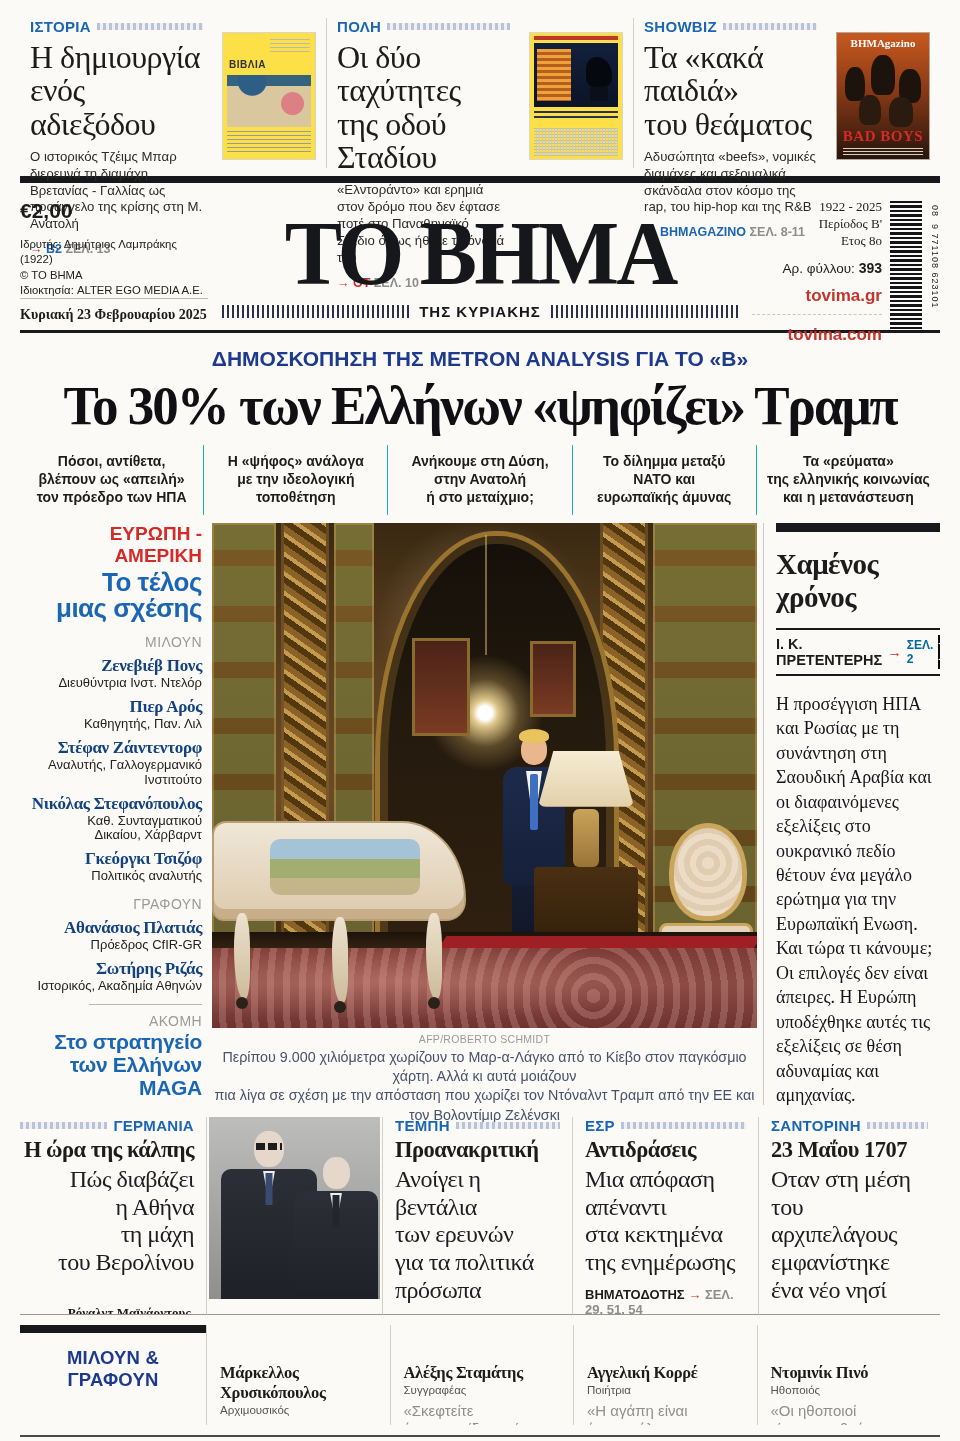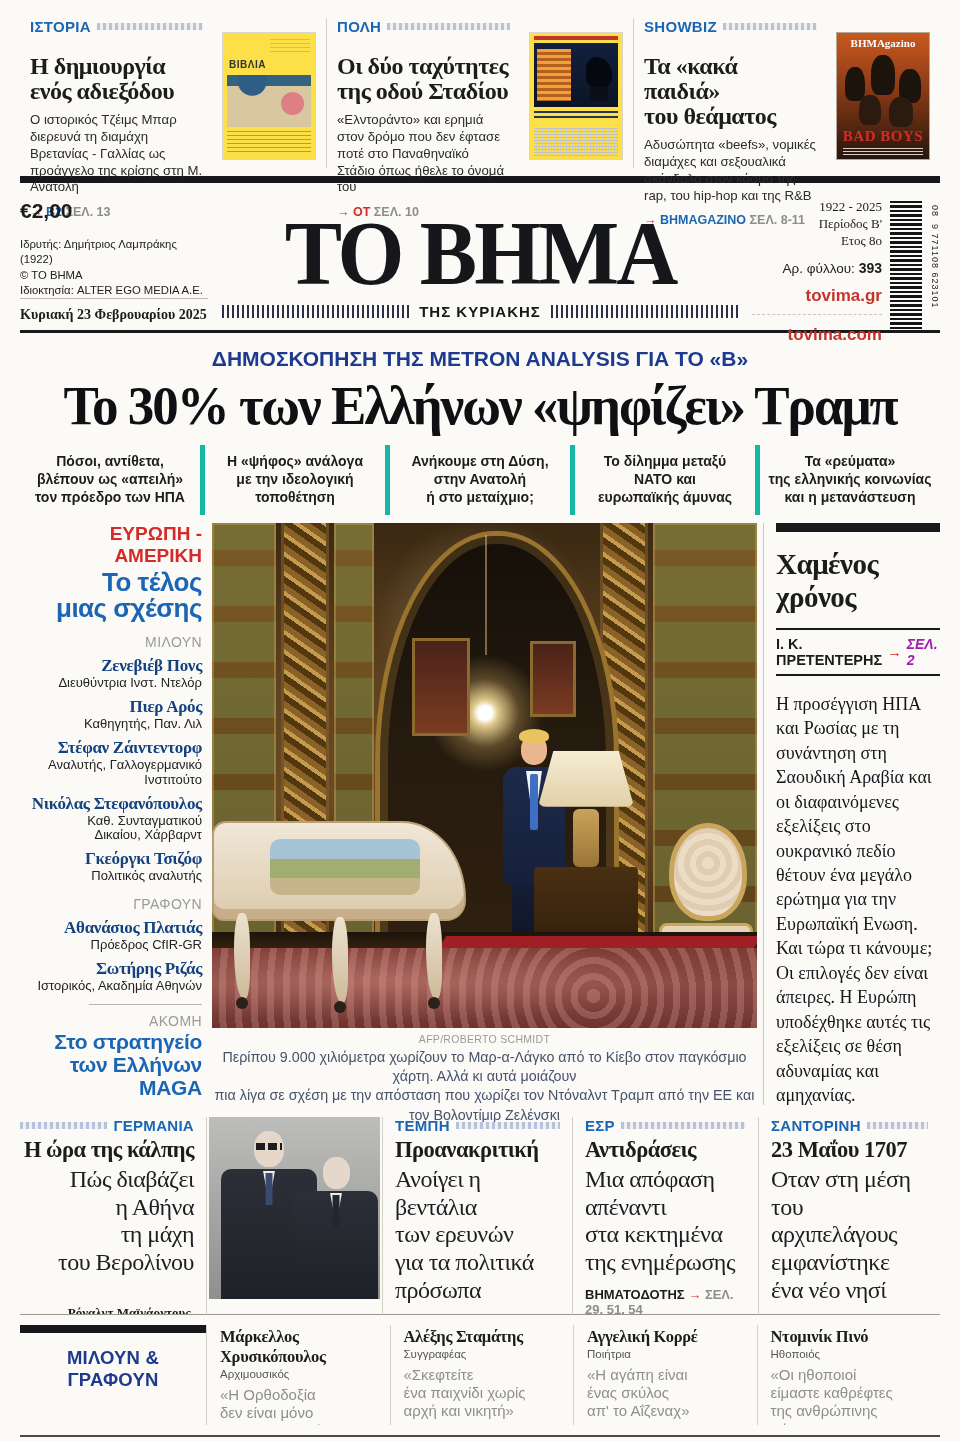--- a/index.html
+++ b/index.html
@@ -13,22 +13,22 @@
   .gray-ref{color:#8d8d8d;font-weight:bold;}
 
   
   .top-strip{display:flex;height:150px;}
   .teaser{flex:1;display:flex;gap:19px;padding:0 10px;min-width:0;}
   .teaser+.teaser{border-left:1px solid #d3d0c8;}
   .teaser-main{flex:1;min-width:0;}
   .label-row{display:flex;align-items:center;gap:6px;}
   .label-blue{color:#1a66b4;font-weight:800;font-size:15px;letter-spacing:.3px;}
   .hatch{flex:1;height:7px;background:repeating-linear-gradient(90deg,#b7c3dc 0 3px,#f1f0ec 3px 6px);}
-  .teaser-title{font-family:"Liberation Serif",serif;font-weight:bold;font-size:24px;
-                line-height:1.04;margin:19px 0 8px;letter-spacing:-.5px;}
+  .teaser-title{font-family:"Liberation Serif",serif;font-weight:normal;font-size:32px;
+                line-height:1.04;margin:6px 0 8px;letter-spacing:-.5px;}
   .teaser-desc{font-size:13.2px;line-height:1.28;color:#2b2b2b;}
   .teaser-ref{margin-top:9px;font-size:12.5px;color:#8d8d8d;font-weight:bold;}
   .thumb{width:92px;height:126px;border:1px solid #d8d5cd;background:#fde047;position:relative;
          overflow:hidden;margin-top:14px;flex:none;}
   .t-biblia-label{position:absolute;top:26px;left:6px;font-size:10px;font-weight:bold;color:#333;letter-spacing:.5px;}
   .t-lines{position:absolute;top:6px;right:5px;width:40px;height:16px;
            background:repeating-linear-gradient(180deg,#b9b9b9 0 1px,transparent 1px 4px);}
   .t-map{position:absolute;top:42px;left:4px;right:4px;height:52px;
          background:radial-gradient(circle at 78% 55%,rgba(220,120,130,.9) 0 11px,transparent 12px),
                     radial-gradient(circle at 30% 12%,#2e5d86 0 14px,transparent 15px),
@@ -80,21 +80,21 @@
   .bars{position:absolute;left:2px;top:2px;width:32px;height:128px;
         background:repeating-linear-gradient(180deg,#141414 0 2px,#fafafa 2px 4px,#141414 4px 7px,#fafafa 7px 9px);}
   .bc-num{position:absolute;right:0;top:6px;writing-mode:vertical-rl;font-size:9px;color:#222;letter-spacing:1px;}
 
   
   .kicker{text-align:center;color:#1d3a8f;font-weight:800;font-size:21px;margin-top:14px;}
   .headline{text-align:center;font-family:"Liberation Serif",serif;font-weight:bold;font-size:53px;
             letter-spacing:-2px;margin:4px 0 10px;color:#101014;transform:scaleY(1.05);}
   .subdecks{display:flex;padding-bottom:6px;}
   .subdeck{flex:1;text-align:center;font-weight:bold;font-size:14px;line-height:1.28;padding:8px 6px;}
-  .subdeck+.subdeck{border-left:5px solid #14b8a6;}
+  .subdeck+.subdeck{border-left:1px solid #14b8a6;}
 
   
   .main{display:flex;height:582px;margin-top:2px;}
   .col-left{width:182px;padding-right:10px;text-align:right;overflow:hidden;}
   .sec-red{color:#d42b29;font-weight:800;font-size:19px;}
   .left-title{color:#1a66b4;font-weight:800;font-size:26px;line-height:1.02;margin-top:2px;letter-spacing:-.5px;}
   .mini-label{color:#9a9a9a;font-size:14px;margin-top:12px;letter-spacing:.4px;}
   .person{margin-top:6px;}
   .person-name{font-family:"Liberation Serif",serif;font-weight:bold;color:#14427f;font-size:17px;letter-spacing:-.3px;}
   .person-role{font-size:13px;color:#222;line-height:1.15;}
@@ -152,21 +152,21 @@
      background:radial-gradient(ellipse at 32% 40%,rgba(225,150,140,.4),transparent 60%),
                 repeating-radial-gradient(circle at 70% 60%,rgba(230,180,170,.25) 0 7px,transparent 7px 16px),
                 linear-gradient(180deg,#7d3b35,#8a4a44 45%,#6f332f);}
   .credit{text-align:center;font-size:10.5px;color:#9a9a9a;margin-top:5px;letter-spacing:.3px;}
   .caption{text-align:center;font-size:14.3px;color:#47536b;line-height:1.35;margin-top:3px;}
   .col-right{flex:1;padding-left:12px;overflow:hidden;}
   .opinion-topbar{height:9px;background:#17191d;}
   .opinion-title{font-family:"Liberation Serif",serif;font-weight:bold;font-size:29px;letter-spacing:-.5px;margin-top:16px;}
   .opinion-byline{display:flex;align-items:center;border-top:2px solid #17191d;border-bottom:2px solid #17191d;
      padding:5px 0;margin:14px 0 16px;font-weight:800;font-size:14.5px;gap:5px;}
-  .ob-ref{color:#a21caf;font-weight:bold;font-size:14px;font-style:italic;}
+  .ob-ref{color:#0369a1;font-weight:bold;font-size:12px;}
   .b-box{width:34px;height:34px;background:#0d0d10;color:#fff;font-family:"Liberation Serif",serif;
      font-weight:bold;font-size:26px;display:flex;align-items:center;justify-content:center;margin-left:auto;}
   .opinion-body{font-family:"Liberation Serif",serif;font-size:18px;line-height:1.36;color:#15151b;}
 
   
   .sections{display:flex;margin-top:12px;height:198px;}
   .sec{padding:0 12px 8px;border-bottom:1px solid #9a978f;box-sizing:border-box;overflow:hidden;}
   .sec+.sec{border-left:1px solid #d3d0c8;}
   .sec-germany{width:186px;padding-left:0;text-align:right;}
   .sec-photo{width:176px;padding:0 2px 8px;}
@@ -185,21 +185,21 @@
   .g-body{background:linear-gradient(#2c2f37,#1f2128);border-radius:10px 10px 0 0;margin-top:2px;position:relative;}
   .g-shirt{position:absolute;top:2px;left:50%;transform:translateX(-50%);width:12px;height:26px;background:#eee;clip-path:polygon(0 0,100% 0,60% 100%,40% 100%);}
   .g-tie{position:absolute;top:4px;left:50%;transform:translateX(-50%);width:7px;height:32px;background:#27324d;}
 
   
   .people{display:flex;margin-top:10px;padding-bottom:10px;border-bottom:2px solid #4a4a48;height:112px;box-sizing:border-box;}
   .mg-label{width:186px;}
   .mg-bar{height:8px;background:#17181c;}
   .mg-text{color:#1d3a8f;font-weight:800;font-size:18.5px;text-align:center;margin-top:14px;letter-spacing:.2px;}
   .pp{flex:1;padding:2px 13px 0;border-left:1px solid #d3d0c8;overflow:hidden;}
-  .pp-name{font-family:"Liberation Serif",serif;font-weight:bold;font-size:16.5px;letter-spacing:-.3px;}
+  .pp-name{font-family:"Liberation Serif",serif;font-weight:bold;font-size:16.5px;letter-spacing:-.3px;margin-top:36px;}
   .pp-role{font-size:11.5px;color:#555;margin-top:1px;}
   .pp-quote{color:#8f8f8f;font-size:15px;line-height:1.22;margin-top:6px;}
 </style>
 </head>
 <body>
 
 <div class="page">
 
   <div class="top-strip">
     <div class="teaser">

